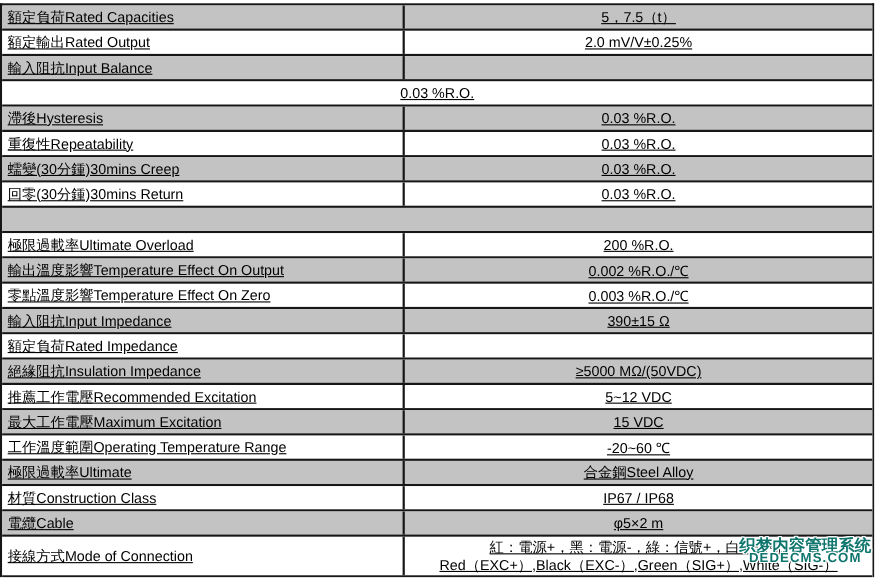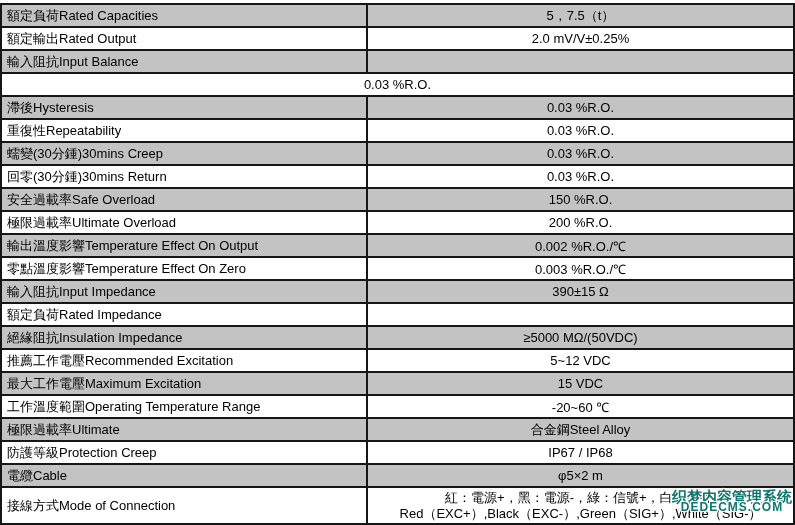--- a/index.html
+++ b/index.html
@@ -17,20 +17,21 @@
   }
   .top-sliver {
     height: 3px;
     background: #ffffff;
   }
   .spec-table {
     width: 795px;
     box-sizing: border-box;
     border: 2px solid #161616;
     border-bottom: none;
+    text-decoration: underline;
   }
   .row {
     display: flex;
     height: 23px;
     box-sizing: border-box;
     border-bottom: 2px solid #161616;
     background: #ffffff;
   }
   .row.shaded { background: #c3c3c3; }
   .row.tall { height: 37px; }
@@ -116,22 +117,20 @@
         </div>
         <div class="row shaded">
           <div class="label-cell">蠕變(30分鍾)30mins Creep</div>
           <div class="value-cell">0.03 %R.O.</div>
         </div>
         <div class="row">
           <div class="label-cell">回零(30分鍾)30mins Return</div>
           <div class="value-cell">0.03 %R.O.</div>
         </div>
         <div class="row shaded">
-          <div class="label-cell">安全過載率Safe Overload</div>
-          <div class="value-cell">150 %R.O.</div>
         </div>
         <div class="row">
           <div class="label-cell">極限過載率Ultimate Overload</div>
           <div class="value-cell">200 %R.O.</div>
         </div>
         <div class="row shaded">
           <div class="label-cell">輸出溫度影響Temperature Effect On Output</div>
           <div class="value-cell">0.002 %R.O./℃</div>
         </div>
         <div class="row">
@@ -159,21 +158,21 @@
         </div>
         <div class="row">
           <div class="label-cell">工作溫度範圍Operating Temperature Range</div>
           <div class="value-cell">-20~60 ℃</div>
         </div>
         <div class="row shaded">
           <div class="label-cell">極限過載率Ultimate</div>
           <div class="value-cell">合金鋼Steel Alloy</div>
         </div>
         <div class="row">
-          <div class="label-cell">防護等級Protection Creep</div>
+          <div class="label-cell">材質Construction Class</div>
           <div class="value-cell">IP67 / IP68</div>
         </div>
         <div class="row shaded">
           <div class="label-cell">電纜Cable</div>
           <div class="value-cell">φ5×2 m</div>
         </div>
         <div class="row tall">
           <div class="label-cell">接線方式Mode of Connection</div>
           <div class="value-cell">
             <div class="value-line">紅：電源+，黑：電源-，綠：信號+，白：信號-</div>

